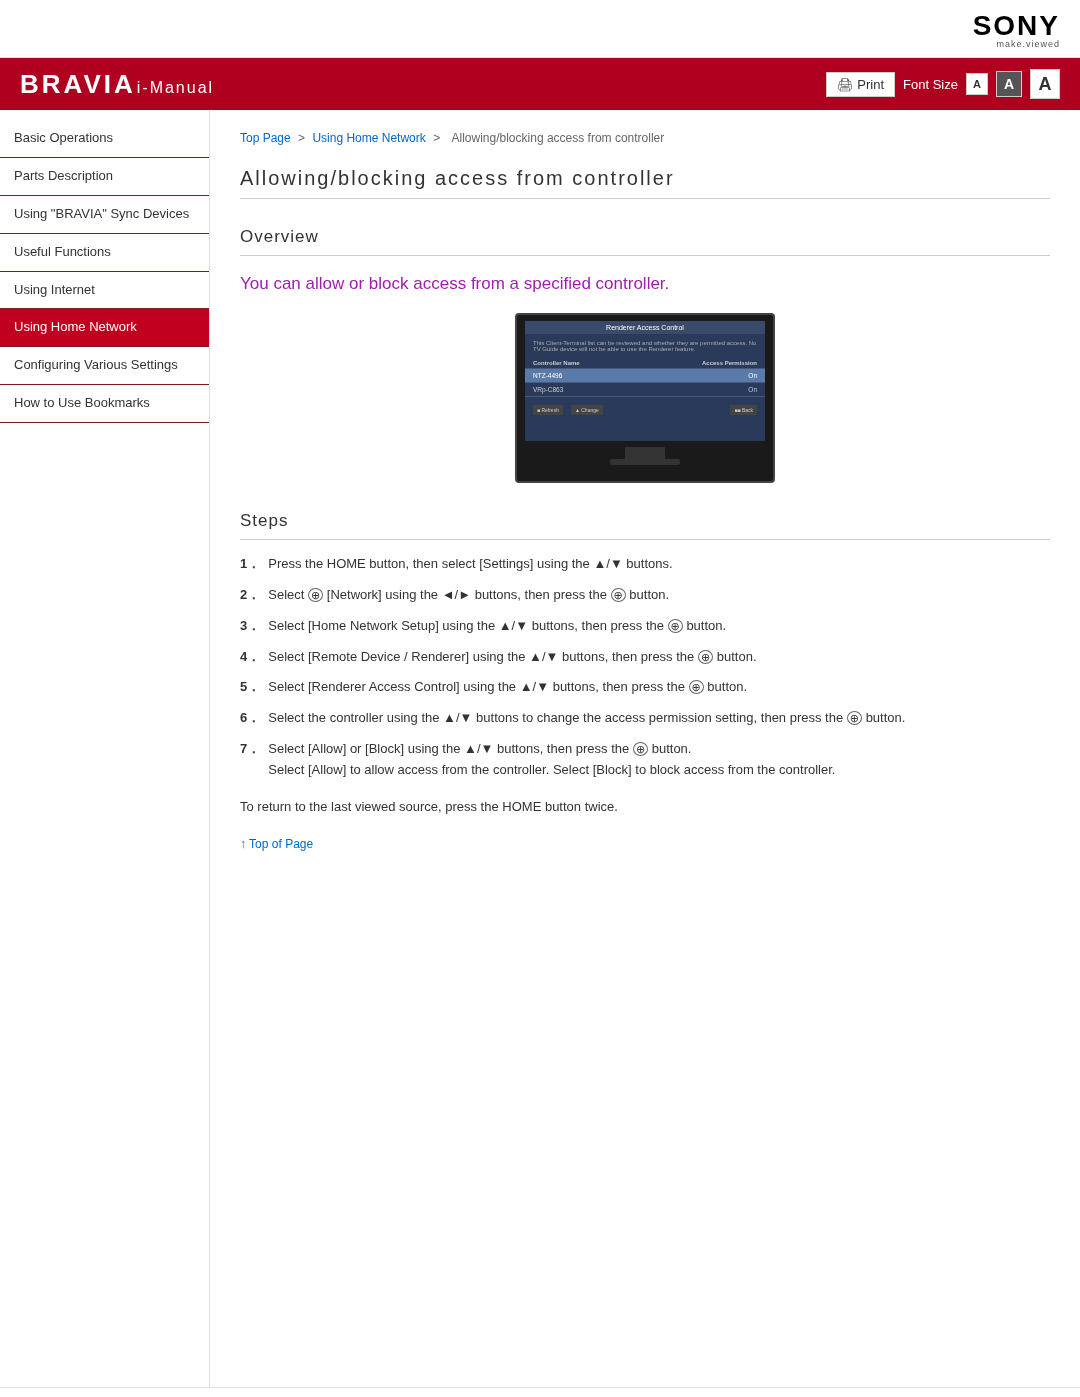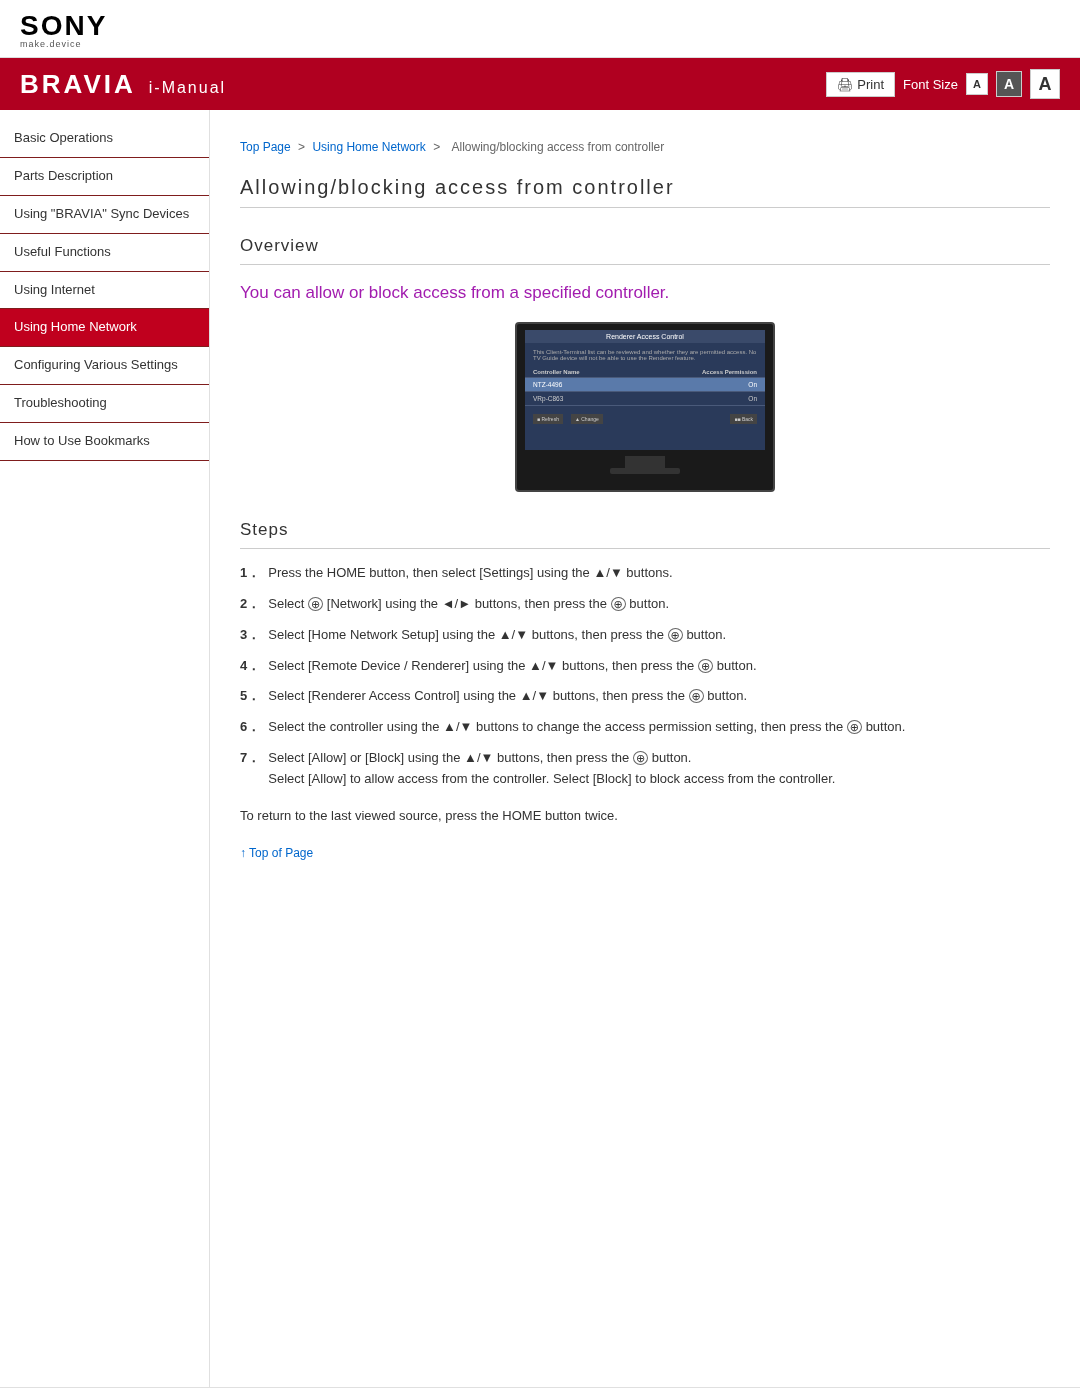--- a/index.html
+++ b/index.html
@@ -15,20 +15,21 @@
     
     .header {
       background: white;
       padding: 12px 20px 8px 20px;
       border-bottom: 1px solid #ddd;
     }
     .sony-logo {
       display: flex;
       flex-direction: column;
       line-height: 1;
+      text-align: right;
     }
     .sony-wordmark {
       font-size: 28px;
       font-weight: 900;
       letter-spacing: 2px;
       color: #000;
       font-family: Arial Black, Arial, sans-serif;
     }
     .sony-tagline {
       font-size: 9px;
@@ -41,21 +42,21 @@
       background: #b00020;
       display: flex;
       align-items: center;
       justify-content: space-between;
       padding: 0 20px;
       height: 52px;
     }
     .bravia-left {
       display: flex;
       align-items: baseline;
-      gap: 13px;
+      gap: 1px;
     }
     .bravia-title {
       font-family: Arial Black, Arial, sans-serif;
       font-size: 26px;
       font-weight: 900;
       color: white;
       letter-spacing: 3px;
     }
     .bravia-subtitle {
       color: white;
@@ -120,22 +121,21 @@
       line-height: 1.3;
     }
     .sidebar-item.active {
       background: #c0001e;
       color: white;
     }
 
     
     .content {
       flex: 1;
-      padding: 0 30px 30px 30px;
-      margin-top: 20px;
+      padding: 11px 30px 30px 30px;
     }
 
     
     .breadcrumb {
       padding: 10px 0;
       font-size: 12px;
       color: #0066cc;
     }
     .breadcrumb a {
       color: #0066cc;
@@ -263,21 +263,21 @@
       border-top: 1px solid #e0e0e0;
       background: white;
     }
   </style>
 </head>
 <body>
 
 <div class="header">
   <div class="sony-logo">
     <span class="sony-wordmark">SONY</span>
-    <span class="sony-tagline">make.device</span>
+    <span class="sony-tagline">make.viewed</span>
   </div>
 </div>
 
 <div class="bravia-bar">
   <div class="bravia-left">
     <span class="bravia-title">BRAVIA</span>
     <span class="bravia-subtitle">i-Manual</span>
   </div>
   <div class="bravia-right">
     <button class="print-btn">
@@ -307,23 +307,20 @@
       <span>Useful Functions</span>
     </div>
     <div class="sidebar-item">
       <span>Using Internet</span>
     </div>
     <div class="sidebar-item active">
       <span>Using Home Network</span>
     </div>
     <div class="sidebar-item">
       <span>Configuring Various Settings</span>
-    </div>
-    <div class="sidebar-item">
-      <span>Troubleshooting</span>
     </div>
     <div class="sidebar-item">
       <span>How to Use Bookmarks</span>
     </div>
   </div>
 
   <div class="content">
 
     <div class="breadcrumb">
       <a href="#">Top Page</a>

